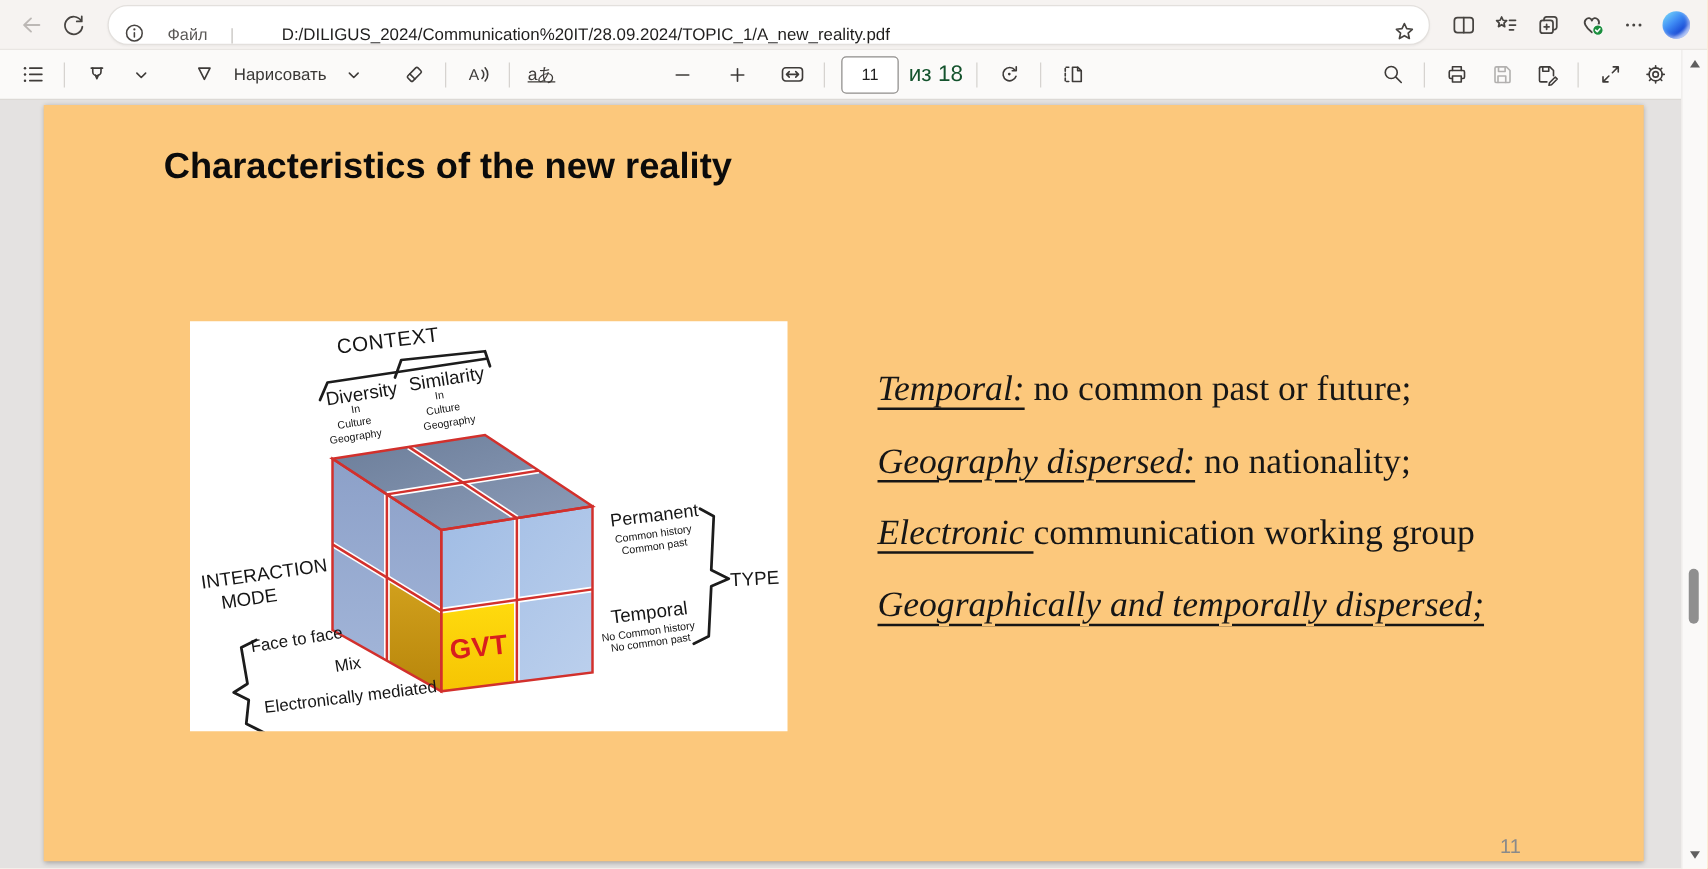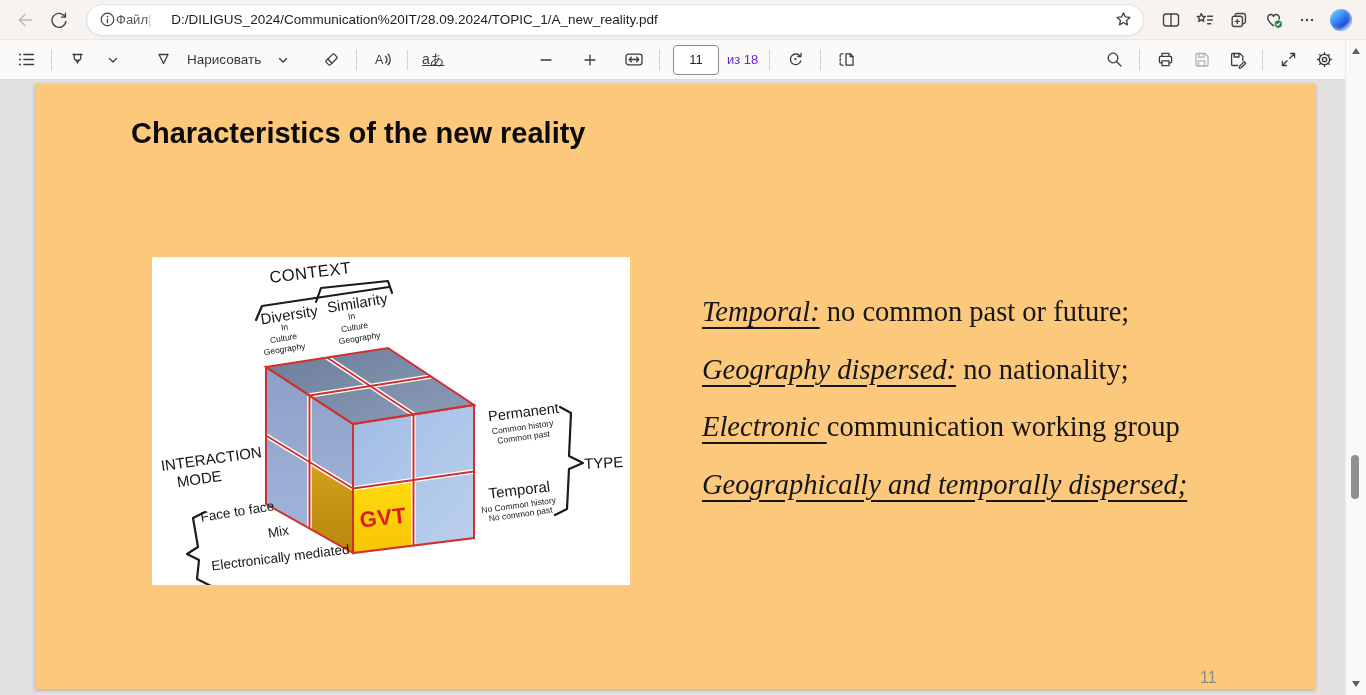--- a/index.html
+++ b/index.html
@@ -7,43 +7,43 @@
        font-family:"Liberation Sans",sans-serif;-webkit-font-smoothing:antialiased;}
   svg{display:block;}
   .ic{stroke:#3E3B39;fill:none;stroke-width:1.3;stroke-linecap:round;stroke-linejoin:round;}
   .nic{stroke:#474441;fill:none;stroke-width:1.4;stroke-linecap:round;stroke-linejoin:round;}
 
   
   .navbar{position:absolute;left:0;top:0;width:1366px;height:40px;background:#F6F3F1;
           border-bottom:1px solid #E9E6E3;display:flex;align-items:center;padding:0 8px;box-sizing:border-box;}
   .nav-btn{width:34px;height:32px;border-radius:6px;display:flex;align-items:center;justify-content:center;flex:0 0 auto;}
   .addressbar{height:30px;flex:1 1 auto;margin:0 10px;background:#fff;border:1px solid #E3E0DD;
-              border-radius:16px;box-shadow:0 1px 2px rgba(0,0,0,.05);display:flex;align-items:center;
-              padding:0 10px 0 12px;gap:0;min-width:0;}
+              border-radius:16px;box-shadow:0 1px 2px rgba(0,0,0,.05);display:flex;align-items:flex-end;
+              padding:0 10px 0 12px;gap:18px;min-width:0;}
   .file-label{font-size:13px;color:#5A5856;white-space:nowrap;}
   .addr-sep{color:#C9C6C3;font-size:13px;}
   .url{font-size:13.5px;color:#1F1E1D;white-space:nowrap;overflow:hidden;flex:1 1 auto;margin-left:20px;}
   .copilot-orb{width:22px;height:22px;border-radius:50%;
      background:linear-gradient(140deg,#7fe3f9 0%,#3f8cf5 40%,#1c50d8 68%,#a9c3ff 100%);
      box-shadow:inset -2px -2px 3px rgba(255,255,255,.55);}
 
   
   .pdfbar{position:absolute;left:0;top:40px;width:1366px;height:40px;background:#FBFAF9;
           border-bottom:1px solid #DCD9D6;box-sizing:border-box;}
   .tb-group{position:absolute;top:0;height:39px;display:flex;align-items:center;justify-content:space-between;}
   .tb-left{left:8px;}
   .tb-center{left:528px;}
   .tb-right{right:24px;}
   .tb-btn{height:32px;min-width:32px;border-radius:6px;display:flex;align-items:center;justify-content:center;
           padding:0 2px;flex:0 0 auto;}
   .tb-sep{width:1px;height:20px;background:#D6D3D0;margin:0 7px;flex:0 0 auto;}
   .draw-label{font-size:13.5px;color:#3A3836;margin:0 4px 0 6px;white-space:nowrap;}
   .page-input{width:40px;height:26px;border:1px solid #8F8D8B;border-radius:4px;text-align:center;
               font-size:13px;font-family:"Liberation Sans",sans-serif;color:#1f1f1f;background:#fff;margin:0 8px 0 6px;}
-  .pages-total{font-size:13px;color:#6d28d9;white-space:nowrap;margin-right:4px;}
+  .pages-total{font-size:18px;color:#14532d;white-space:nowrap;margin-right:4px;}
   .tr-glyph{font-size:14px;color:#3E3B39;text-decoration:underline;}
 
   
   .viewer{position:absolute;left:0;top:80px;width:1346px;height:615px;background:#E4E2E1;}
   .page{position:absolute;left:35px;top:4px;width:1280px;height:605px;background:#FCC87C;
         box-shadow:0 1px 4px rgba(0,0,0,.28);}
   .slide-title{position:absolute;left:96px;top:33px;font-size:29px;font-weight:bold;color:#0B0B0B;}
   .diagram{position:absolute;left:117px;top:173px;width:478px;height:328px;background:#fff;}
   .bullets{position:absolute;left:667px;top:199px;width:575px;font-family:"Liberation Serif",serif;
            font-size:28.5px;color:#161616;line-height:57.5px;}

